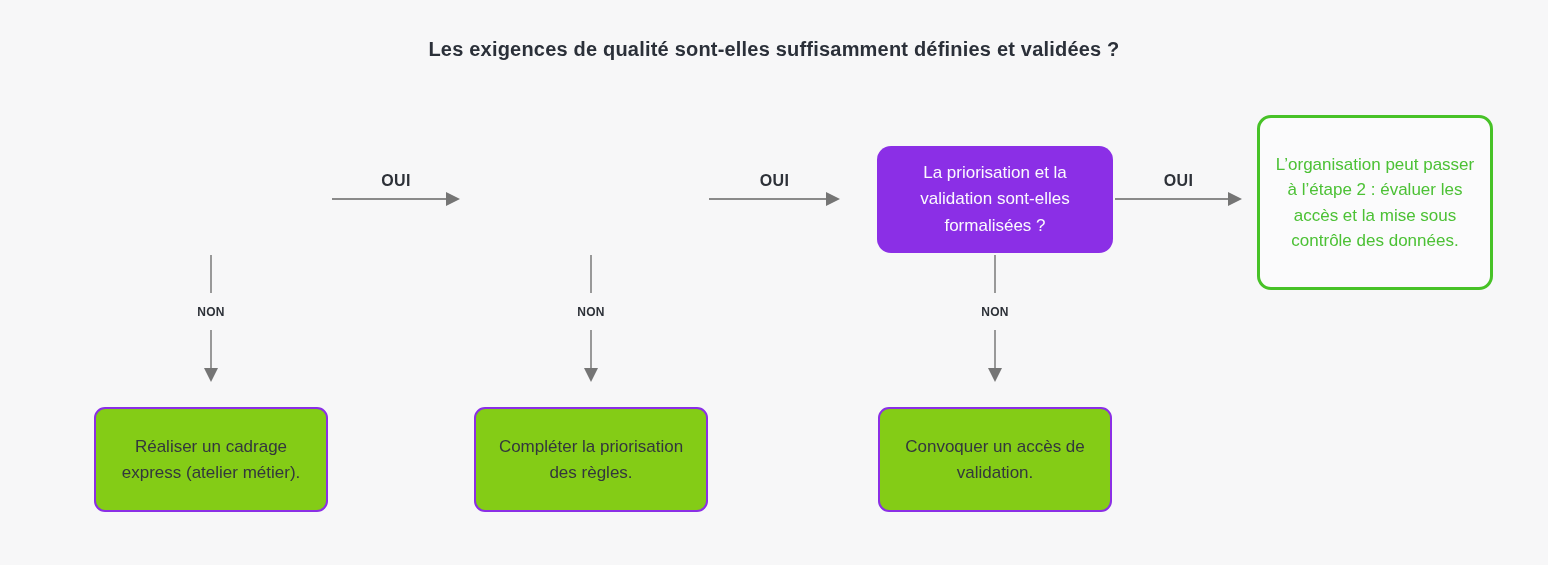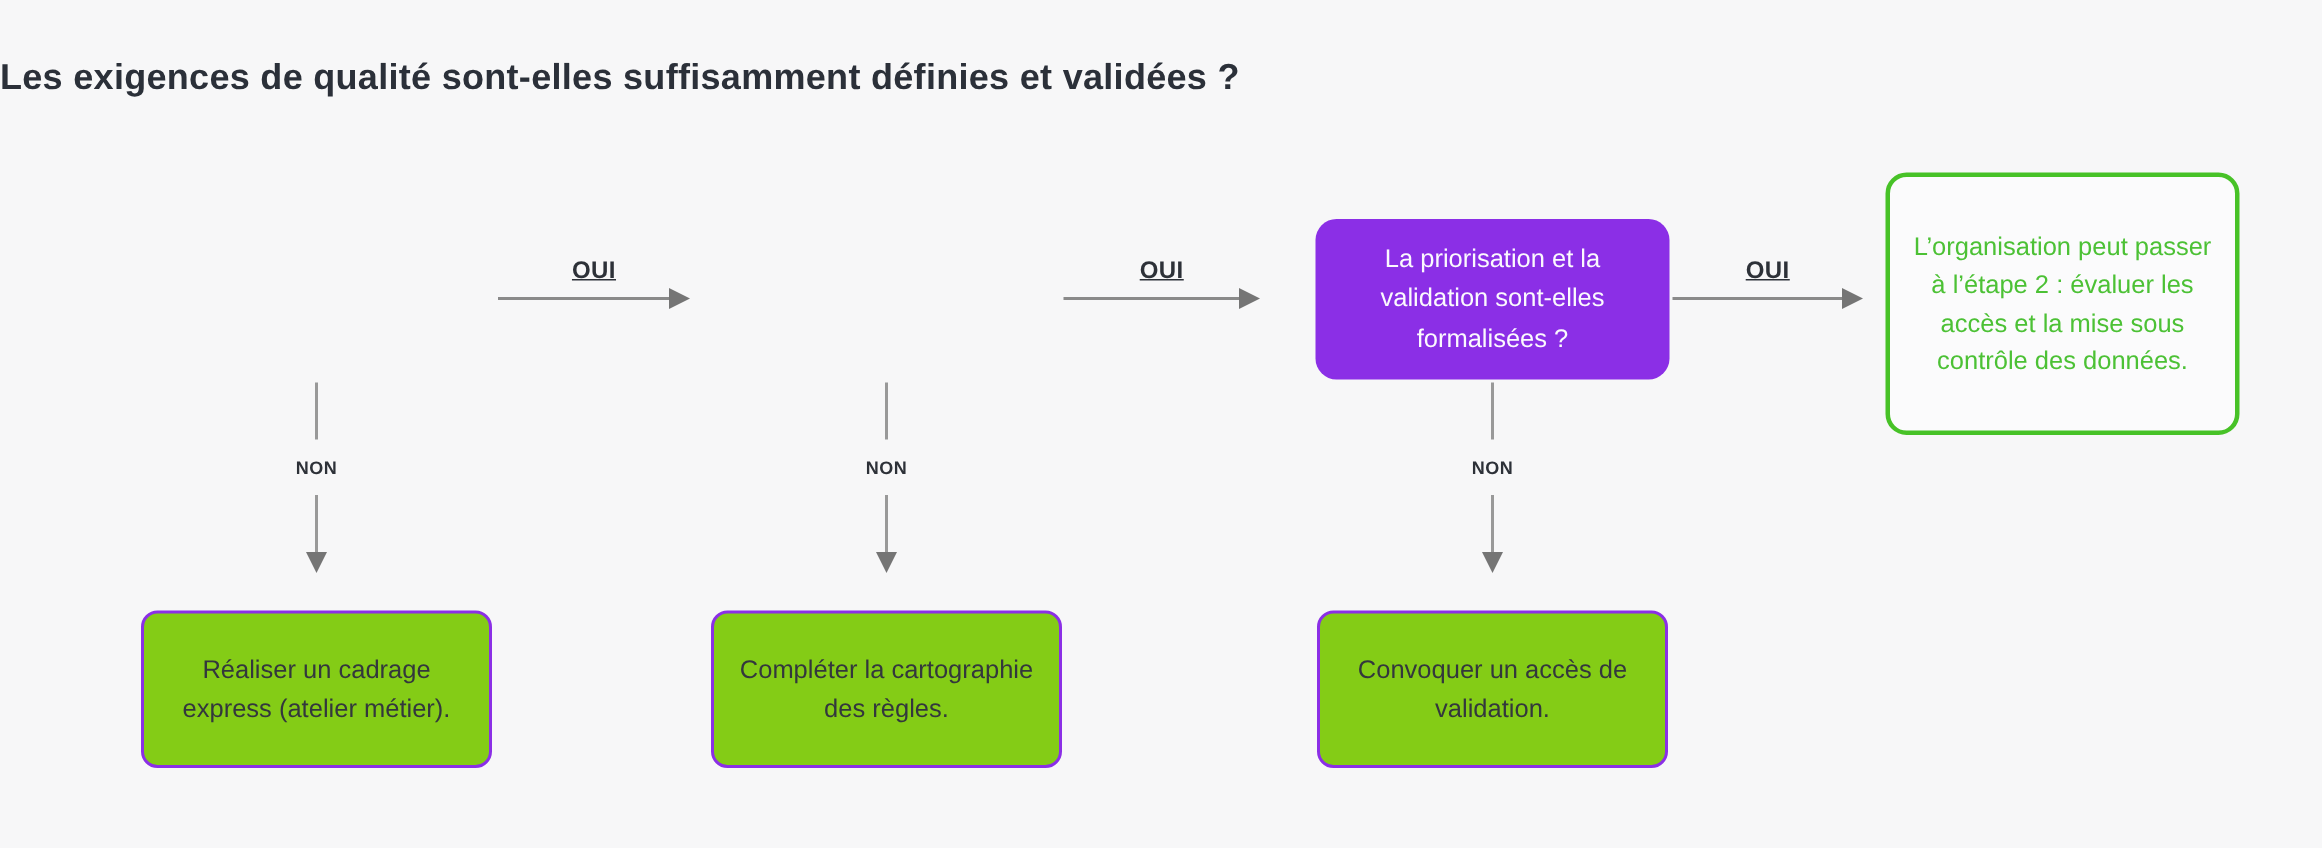--- a/index.html
+++ b/index.html
@@ -5,22 +5,22 @@
   html,body{margin:0;padding:0;background:#F7F7F8;}
   .canvas{
     position:relative;
     width:1548px;height:565px;
     background:#F7F7F8;
     font-family:"Liberation Sans","DejaVu Sans",sans-serif;
     overflow:hidden;
   }
   .title{
     position:absolute;left:0;top:38px;width:1548px;
-    margin:0;text-align:left;
-    font-size:24px;font-weight:700;color:#2B3039;
+    margin:0;text-align:center;
+    font-size:20px;font-weight:700;color:#2B3039;
     letter-spacing:0.2px;
   }
   
   .qbox{
     position:absolute;top:146px;width:236px;height:107px;
     box-sizing:border-box;padding:0 20px;
     background:#8B2FE6;border-radius:14px;
     display:flex;align-items:center;justify-content:center;
     text-align:center;color:#FBF9FE;
     font-size:17px;line-height:1.55;
@@ -52,21 +52,21 @@
   .hline3{left:1115px;width:113px}
   .hhead{
     position:absolute;top:192px;width:0;height:0;
     border-top:7px solid transparent;border-bottom:7px solid transparent;
     border-left:14px solid #757575;
   }
   .hhead1{left:446px}.hhead2{left:826px}.hhead3{left:1228px}
   .hlabel{
     position:absolute;top:171px;height:20px;
     display:flex;align-items:center;justify-content:center;
-    font-size:16px;font-weight:700;color:#2D3138;letter-spacing:0.3px;text-decoration:underline;
+    font-size:16px;font-weight:700;color:#2D3138;letter-spacing:0.3px;
   }
   .hl1{left:332px;width:128px}
   .hl2{left:709px;width:131px}
   .hl3{left:1115px;width:127px}
   
   .vline{position:absolute;width:2px;background:#999;}
   .vstem-a{top:255px;height:38px}
   .vstem-b{top:330px;height:38px}
   .vx1{left:210px}.vx2{left:590px}.vx3{left:994px}
   .vhead{
@@ -101,21 +101,21 @@
   </div>
 
   <div class="hlabel hl2">OUI</div>
   <div class="hline hline2"></div>
   <div class="hhead hhead2"></div>
   <div class="vline vstem-a vx2"></div>
   <div class="vlabel vl2">NON</div>
   <div class="vline vstem-b vx2"></div>
   <div class="vhead vh2"></div>
   <div class="abox a2">
-    <span>Compléter la cartographie des règles.</span>
+    <span>Compléter la priorisation des règles.</span>
   </div>
 
   <div class="qbox q3">
     <span>La priorisation et la validation sont-elles formalisées&nbsp;?</span>
   </div>
   <div class="hlabel hl3">OUI</div>
   <div class="hline hline3"></div>
   <div class="hhead hhead3"></div>
   <div class="vline vstem-a vx3"></div>
   <div class="vlabel vl3">NON</div>

